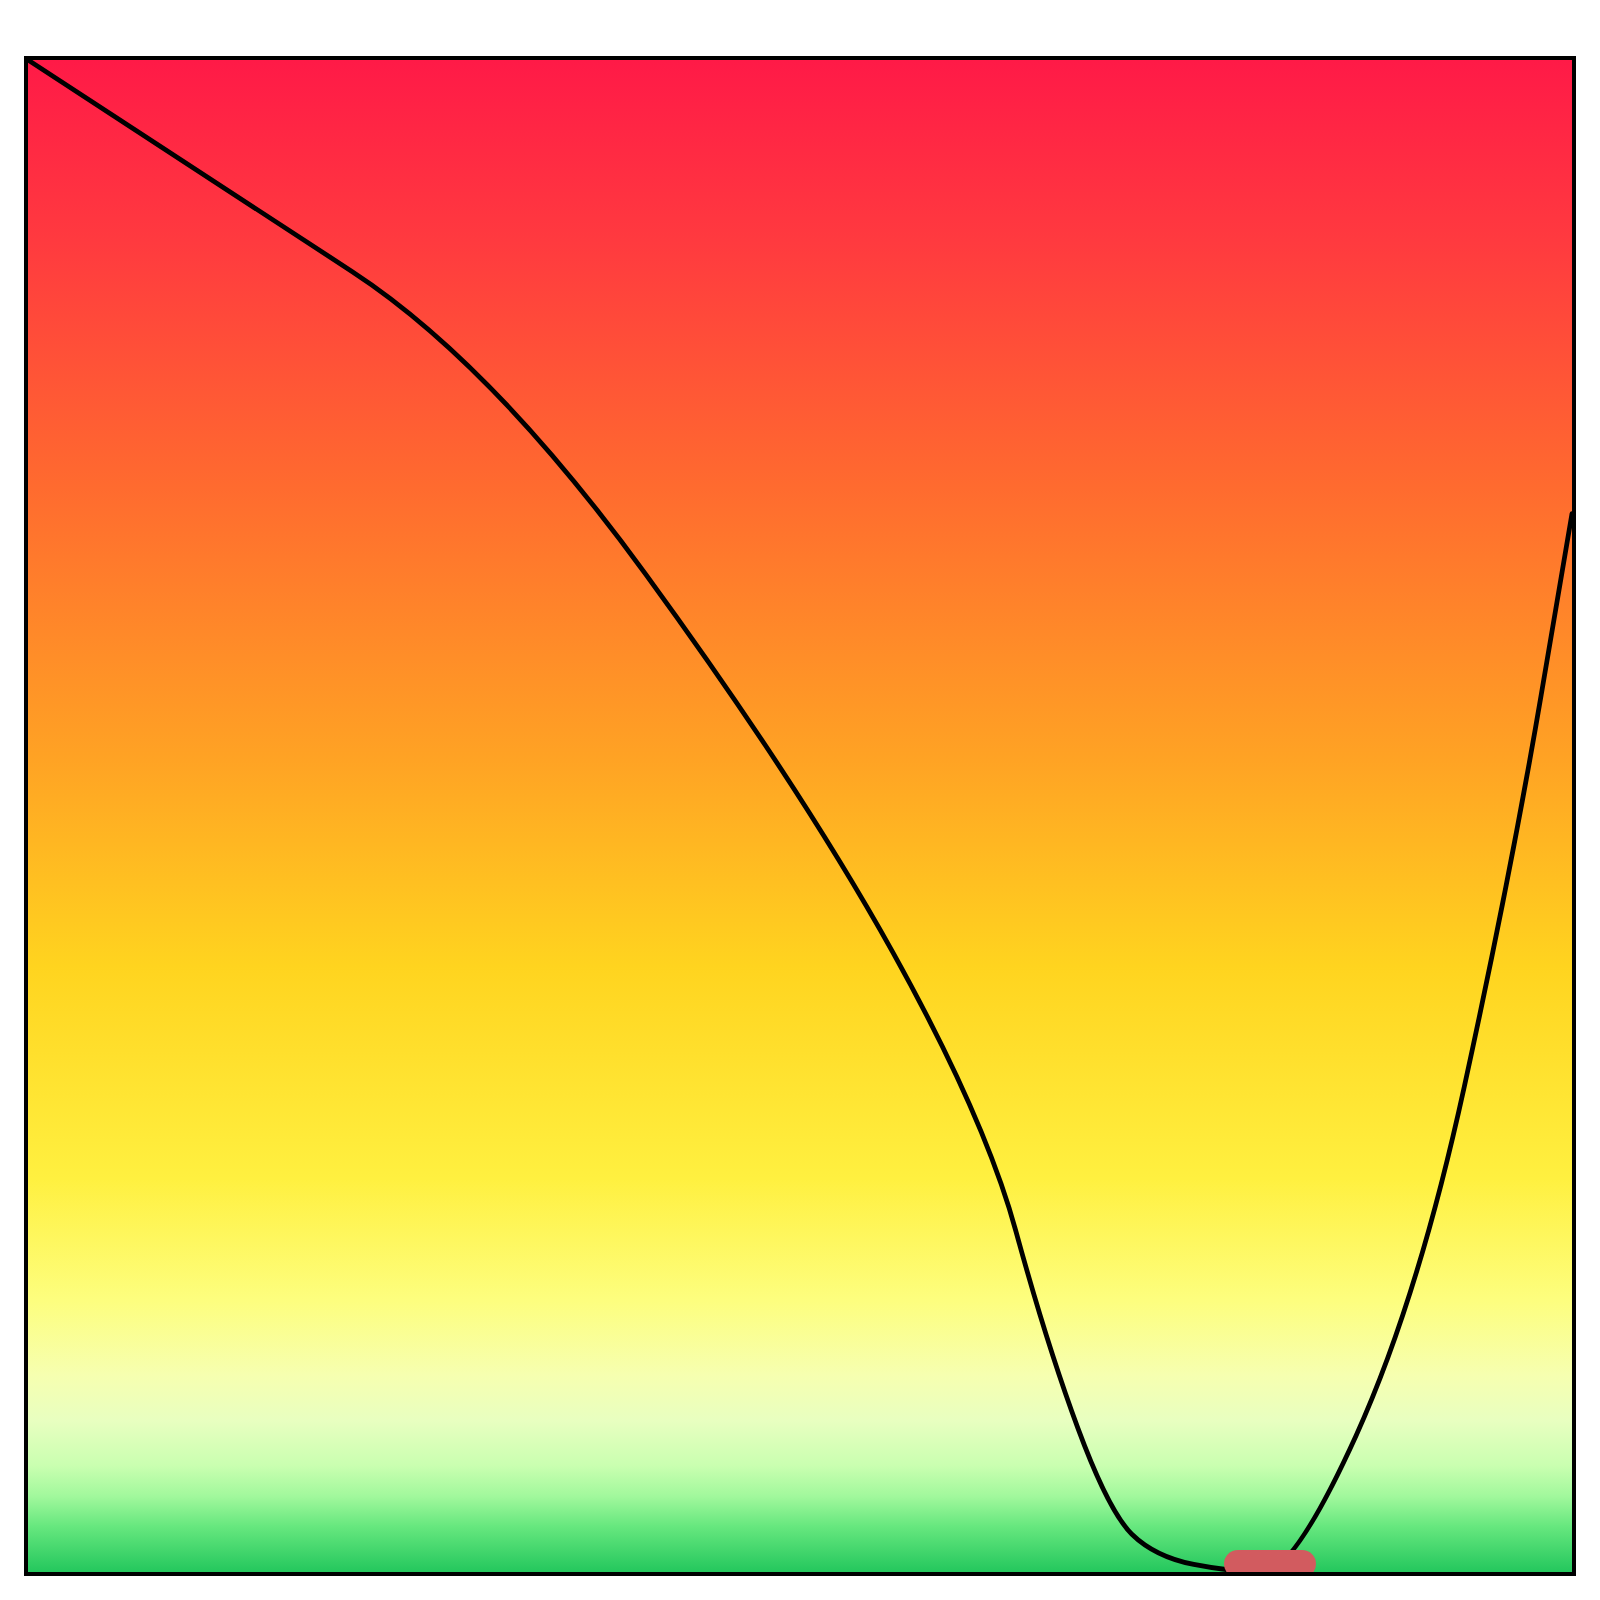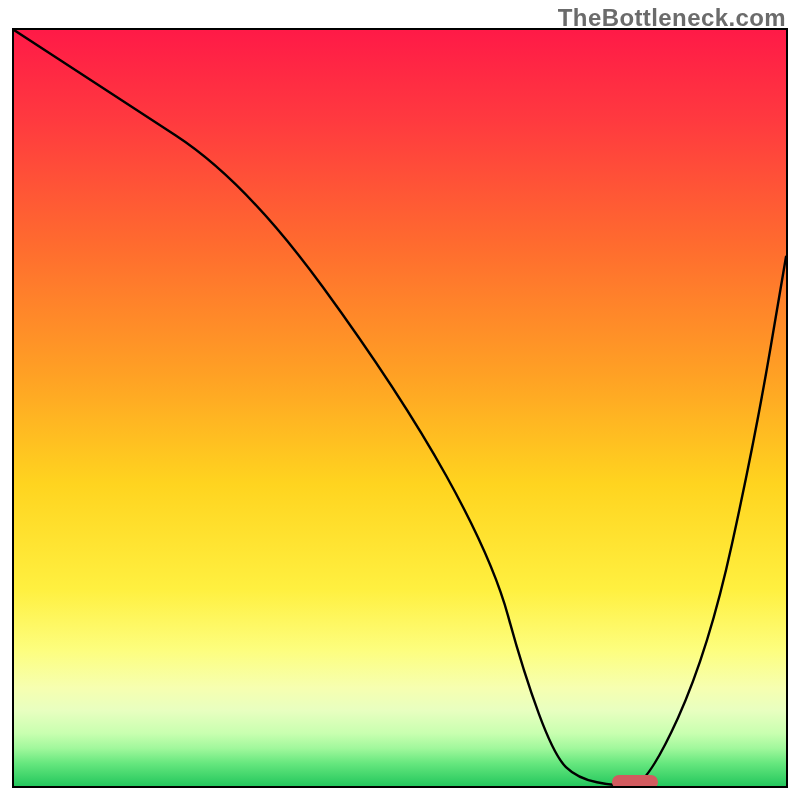--- a/index.html
+++ b/index.html
@@ -79,21 +79,20 @@
     background: #d25b5f;
     z-index: 20;
     transform: translate(-50%, -50%);
   }
 </style>
 </head>
 <body>
 
 <div class="canvas">
 
-  <div class="watermark">TheBottleneck.com</div>
 
   <div class="frame">
 
     <div class="gradient"></div>
 
     <svg class="curve" viewBox="0 0 776 760" preserveAspectRatio="none">
       <path id="curve-path" d="M 0.0 0.0 Q 0.0 0.0 46.6 30.4 Q 93.1 60.8 163.0 106.4 Q 232.8 152.0 310.4 258.4 Q 388.0 364.8 434.6 448.4 Q 481.1 532.0 496.6 589.0 Q 512.2 646.0 527.7 687.8 Q 543.2 729.6 554.8 741.0 Q 566.5 752.4 585.9 756.2 Q 605.3 760.0 620.8 760.0 Q 636.3 760.0 667.4 691.6 Q 698.4 623.2 721.7 516.8 Q 745.0 410.4 760.5 319.2 T 776.0 228.0" fill="none" stroke="#000000" stroke-width="2.4" stroke-linecap="round" stroke-linejoin="round"></path>
     </svg>
 
     <div class="marker" id="optimum-marker" style="left: 620.8px; top: 752px;"></div>

